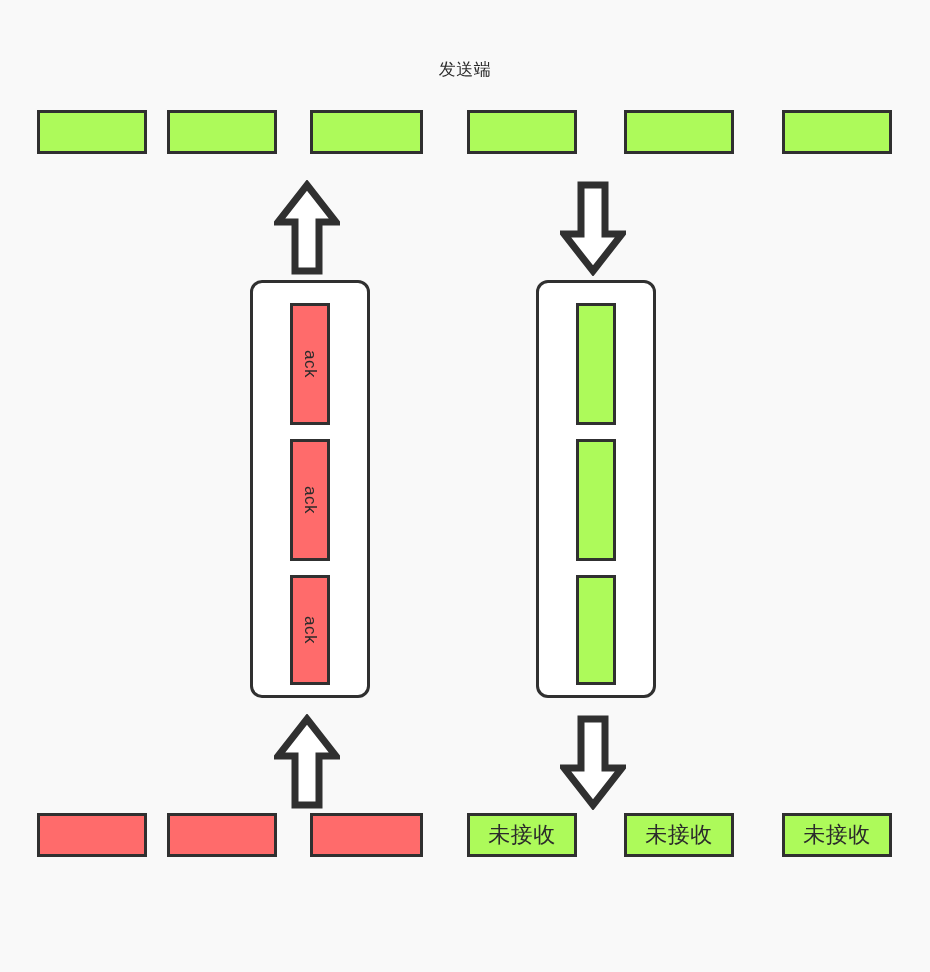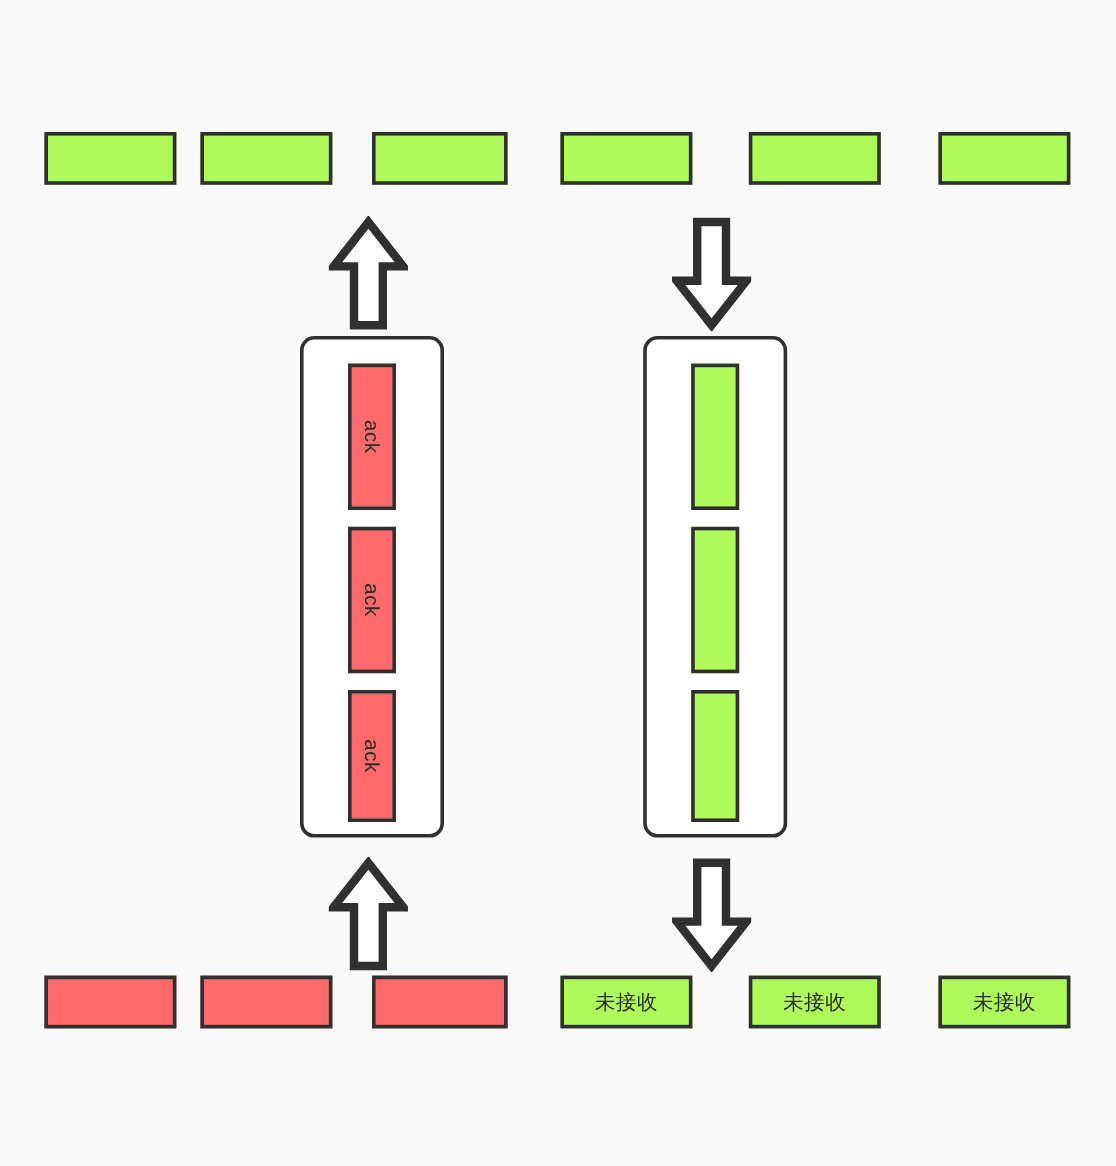--- a/index.html
+++ b/index.html
@@ -46,21 +46,21 @@
   #row-top { top: 110px; }
   #row-bottom { top: 813px; }
 
   .bar {
     position: absolute;
     height: 44px;
     border: 3px solid #303030;
     display: flex;
     align-items: center;
     justify-content: center;
-    font-size: 17px;
+    font-size: 22px;
     color: #2b2b2b;
     line-height: 1;
     letter-spacing: 0.5px;
   }
   .bar.green { background: #adfa5a; }
   .bar.red   { background: #ff6b6b; }
 
   
   .window {
     position: absolute;
@@ -110,20 +110,21 @@
   #arrow-top-left    { left: 274px; top: 180px; }
   #arrow-top-right   { left: 560px; top: 180px; }
   #arrow-bot-left    { left: 274px; top: 714px; }
   #arrow-bot-right   { left: 560px; top: 714px; }
 </style>
 </head>
 <body>
 
 <div id="canvas">
 
+  <div class="edge-label" id="label-sender">发送端</div>
 
   <div class="bar-row" id="row-top">
       <div class="bar green" style="left: 37px; width: 110px;"></div>
       <div class="bar green" style="left: 167px; width: 110px;"></div>
       <div class="bar green" style="left: 310px; width: 113px;"></div>
       <div class="bar green" style="left: 467px; width: 110px;"></div>
       <div class="bar green" style="left: 624px; width: 110px;"></div>
       <div class="bar green" style="left: 782px; width: 110px;"></div>
     </div>
 

